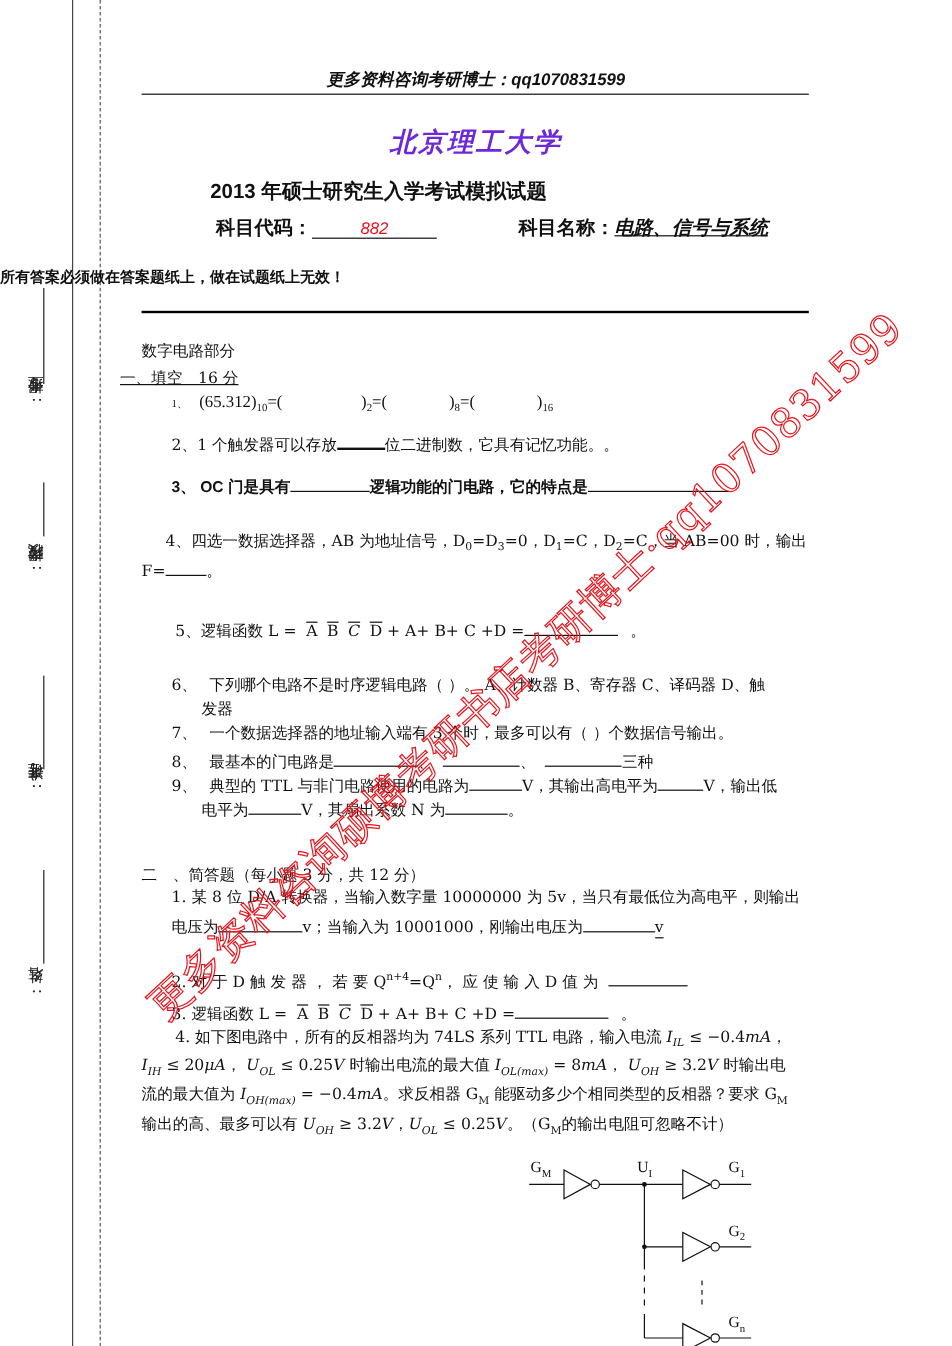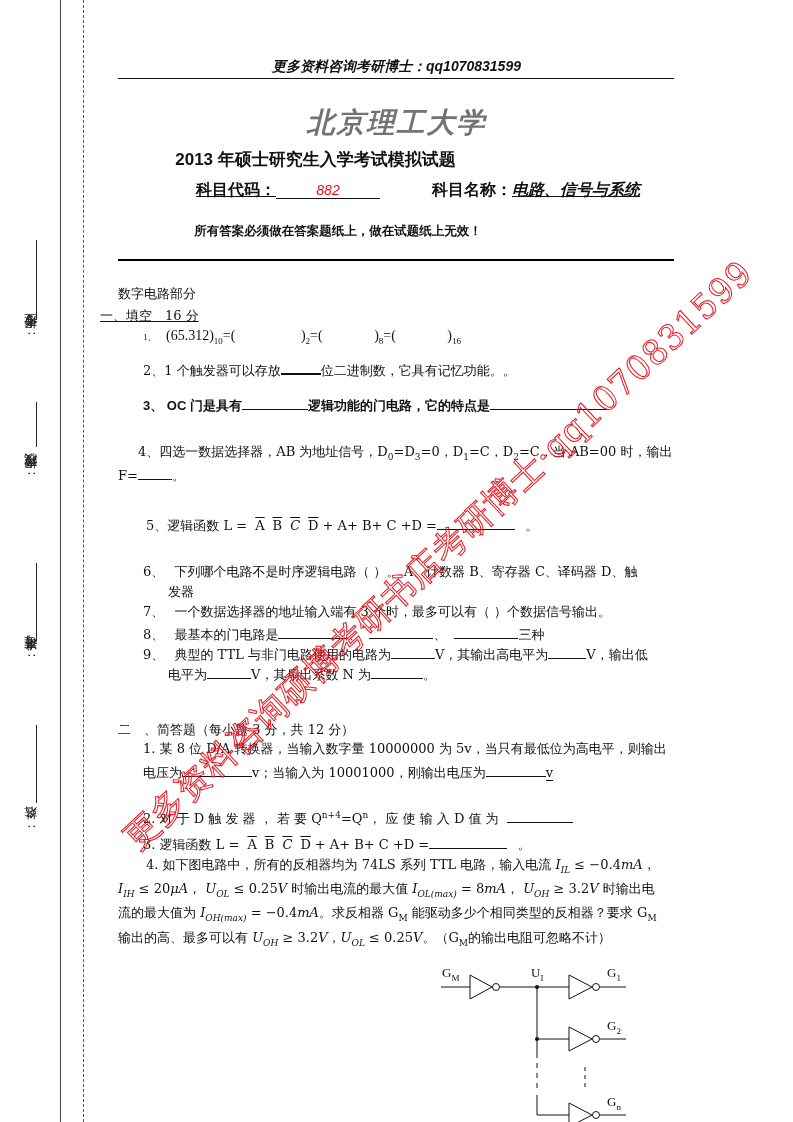--- a/index.html
+++ b/index.html
@@ -11,26 +11,26 @@
 
   
   .margin-solid { left:60px; top:0; width:1px; height:1122px; background:#444; }
   .margin-dash { left:83px; top:0; width:0; height:1122px; border-left:1px dashed #555; }
   .vlabel { left:22px; writing-mode:vertical-rl; transform:rotate(180deg); font-size:13px;
             font-family:"DejaVu Sans",sans-serif; color:#222; letter-spacing:1px; }
   .vrule { left:36px; width:1px; background:#222; }
 
   .header-note { left:0; width:793px; top:58px; text-align:center; font-size:14px; font-weight:bold; font-style:italic; }
   .header-rule { left:118px; top:78px; width:556px; height:1px; background:#111; }
-  .school { left:0; width:793px; top:104px; text-align:center; font-size:28px; font-weight:bold; font-style:italic; color:#737373; letter-spacing:2px; }
+  .school { left:0; width:793px; top:104px; text-align:center; font-size:22px; font-weight:bold; font-style:italic; color:#6d28d9; letter-spacing:2px; }
   .exam-title { left:0; width:631px; top:148px; text-align:center; font-size:17px; font-weight:bold; }
   .code-row { top:180px; font-size:16px; font-weight:bold; }
   .code-val { display:inline-block; width:104px; border-bottom:1px solid #111; text-align:center; color:#e8141c; font-style:italic; font-weight:normal; font-size:14px; }
   .name-val { font-style:italic; text-decoration:underline; }
-  .notice { left:0; width:676px; top:223px; text-align:center; font-size:12.5px; font-weight:bold; }
+  .notice { left:0; width:676px; top:223px; font-size:12.5px; font-weight:bold; }
   .thick-rule { left:118px; top:259px; width:556px; height:2px; background:#000; }
 
   .line { font-size:13px; white-space:nowrap; line-height:18px; }
   .blank { display:inline-block; border-bottom:1px solid #111; height:14px; vertical-align:baseline; }
   .ovl { text-decoration:overline; padding:0 4px; }
   sub { font-size:9px; }
   sup { font-size:9px; }
   .it { font-style:italic; }
 
   .watermark { left:95px; top:555px; font-size:34px; font-family:"DejaVu Serif",serif; color:transparent;
@@ -48,21 +48,21 @@
 <div class="abs vlabel" style="top:470px;">报考院校:</div>
 <div class="abs vrule" style="top:563px;height:78px;"></div>
 <div class="abs vlabel" style="top:652px;">准考证号:</div>
 <div class="abs vrule" style="top:725px;height:78px;"></div>
 <div class="abs vlabel" style="top:823px;">姓名:</div>
 
 <div class="abs header-note sans">更多资料咨询考研博士：qq1070831599</div>
 <div class="abs header-rule"></div>
 <div class="abs school sans">北京理工大学</div>
 <div class="abs exam-title sans">2013 年硕士研究生入学考试模拟试题</div>
-<div class="abs code-row sans" style="left:196px;text-decoration:underline;">
+<div class="abs code-row sans" style="left:180px;">
   <span>科目代码：</span><span class="code-val">882</span>
 </div>
 <div class="abs code-row sans" style="left:432px;">
   <span>科目名称：</span><span class="name-val">电路、信号与系统</span>
 </div>
 <div class="abs notice sans">所有答案必须做在答案题纸上，做在试题纸上无效！</div>
 <div class="abs thick-rule"></div>
 
 <div class="abs line" style="left:118px;top:285px;">数字电路部分</div>
 <div class="abs line" style="left:100px;top:307px;text-decoration:underline;">一、填空　16 分</div>

